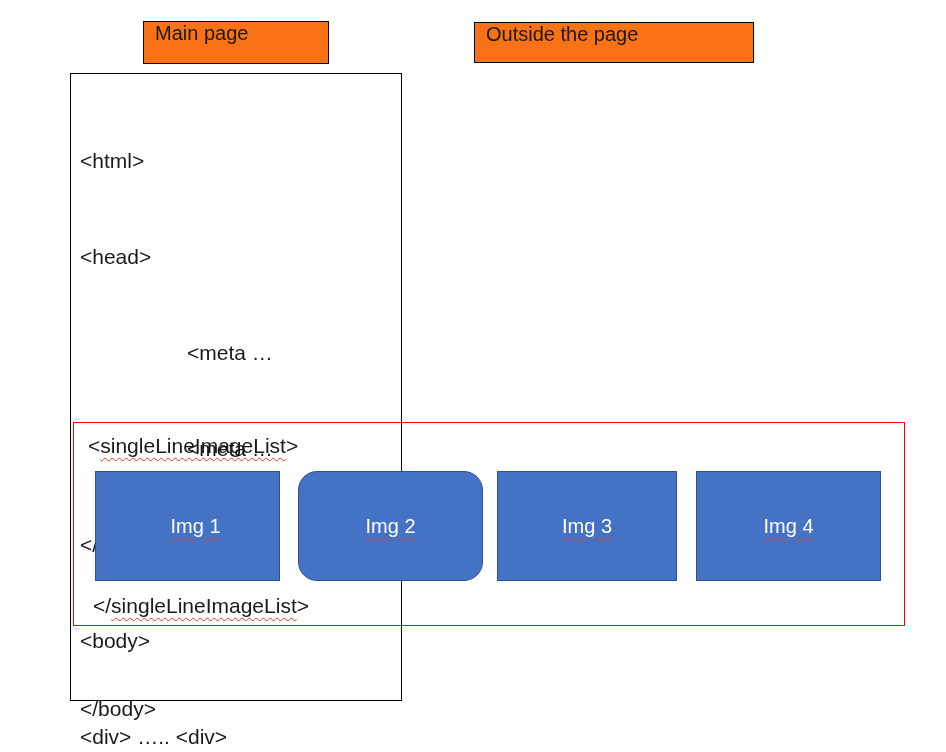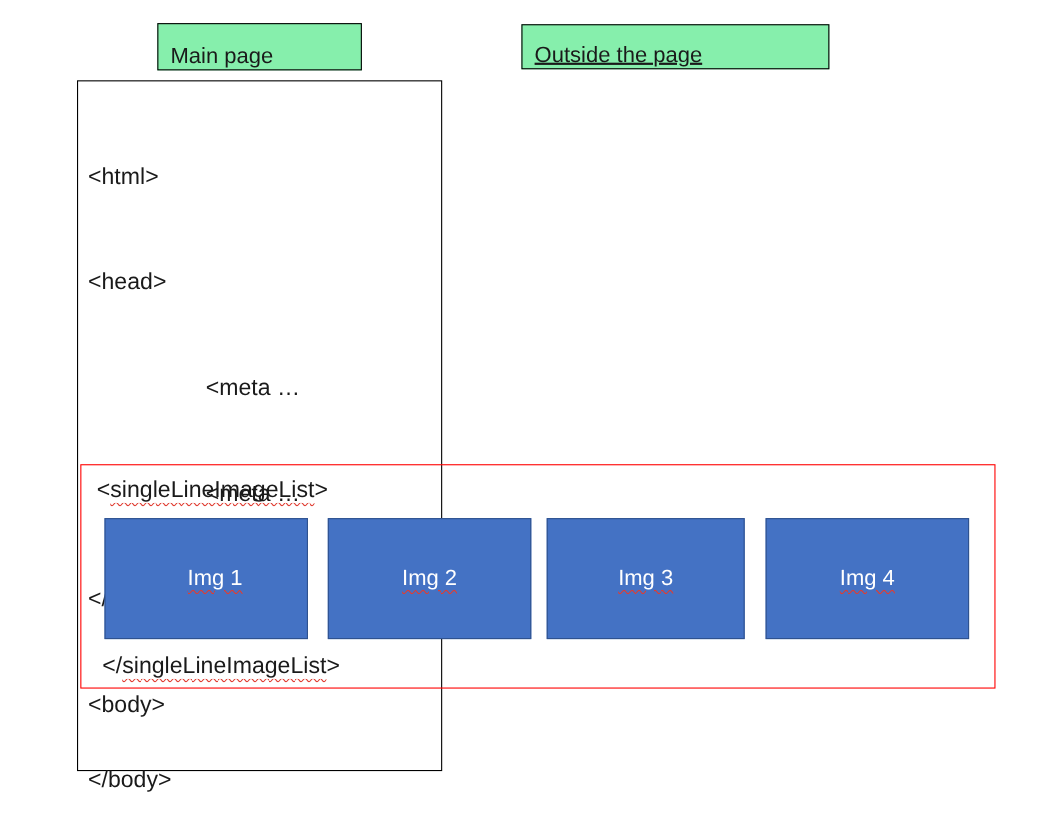--- a/index.html
+++ b/index.html
@@ -15,28 +15,28 @@
     position:relative;
     width:946px;height:752px;
     background:#ffffff;
     font-family:"Liberation Sans", sans-serif;
     color:var(--text);
     overflow:hidden;
   }
   .label-box{
     position:absolute;
     border:1.5px solid var(--box-border);
-    display:flex;align-items:flex-end;
+    display:flex;align-items:flex-start;
     padding-left:11px;
     font-size:20px;
-    background:#86efac;
+    background:#f97316;
     box-sizing:border-box;
   }
   .main-page-label{left:143px;top:21px;width:186px;height:43px;}
-  .outside-label{left:474px;top:22px;width:280px;height:41px;text-decoration:underline;}
+  .outside-label{left:474px;top:22px;width:280px;height:41px;}
   .main-box{
     position:absolute;
     left:70px;top:73px;width:332px;height:628px;
     border:1.5px solid var(--box-border);
     box-sizing:border-box;
     background:transparent;
     z-index:1;
   }
   .red-box{
     position:absolute;
@@ -75,21 +75,21 @@
   .img-block{
     position:absolute;
     top:471px;height:110px;width:185px;
     background:var(--image-fill);
     border:1.5px solid var(--image-border);
     box-sizing:border-box;
     display:flex;align-items:center;justify-content:center;
     z-index:3;
   }
   .img-1{left:95px;padding-left:16px;}
-  .img-2{left:298px;}
+  .img-2{left:298px;border-radius:19px;}
   .img-3{left:497px;width:180px;text-align:center;}
   .img-4{left:696px;text-align:center;}
   .img-label{
     color:#ffffff;
     font-size:20px;
   }
 </style>
 </head>
 <body>
 
@@ -107,20 +107,21 @@
 
   <div class="red-box"></div>
 
   <div class="code code-top">
     <div class="code-line">&lt;html&gt;</div>
     <div class="code-line">&lt;head&gt;</div>
     <div class="code-line indent">&lt;meta …</div>
     <div class="code-line indent">&lt;meta …</div>
     <div class="code-line">&lt;/head&gt;</div>
     <div class="code-line">&lt;body&gt;</div>
+    <div class="code-line">&lt;div&gt; ….. &lt;div&gt;</div>
     
   </div>
 
   <div class="tag-line open-tag"><span>&lt;</span><span class="wavy">singleLineImageList</span><span>&gt;</span></div>
 
   <div class="img-block img-1">
     <span class="img-label wavy">Img 1</span>
   </div>
   <div class="img-block img-2">
     <span class="img-label wavy">Img 2</span>

